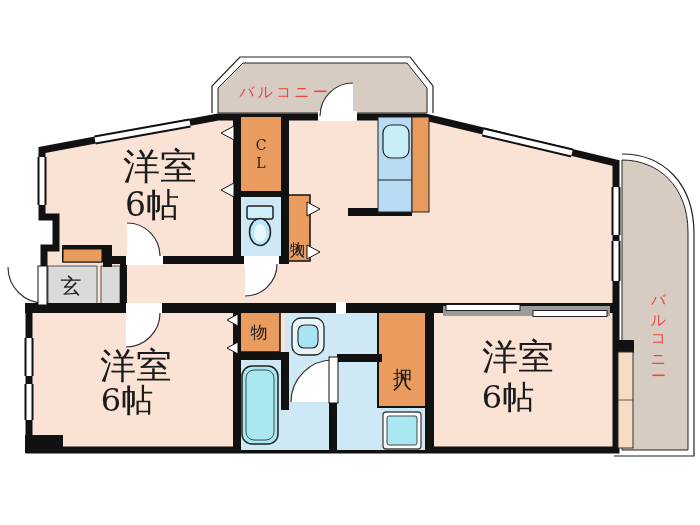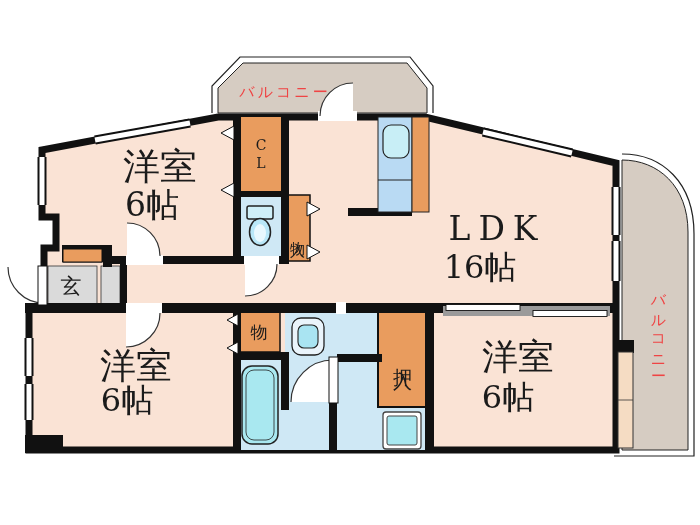--- a/index.html
+++ b/index.html
@@ -160,22 +160,20 @@
 
   <div class="lbl" style="left:160px;top:166px;font-size:37px;">洋室</div>
   <div class="lbl" style="left:152px;top:204px;font-size:33px;">6帖</div>
 
   <div class="lbl" style="left:136px;top:366px;font-size:36px;">洋室</div>
   <div class="lbl" style="left:127px;top:400px;font-size:32px;">6帖</div>
 
   <div class="lbl" style="left:518px;top:357px;font-size:36px;">洋室</div>
   <div class="lbl" style="left:508px;top:397px;font-size:32px;">6帖</div>
 
-  <div class="lbl" style="left:497px;top:228px;font-size:33px;letter-spacing:8px;">LDK</div>
-  <div class="lbl" style="left:480px;top:267px;font-size:32px;">16帖</div>
 
   <div class="lbl" style="left:71px;top:286px;font-size:21px;">玄</div>
 
   <div class="lbl vtext" style="left:261px;top:155px;font-size:14px;letter-spacing:2px;">CL</div>
   <div class="lbl vtext" style="left:297px;top:230px;font-size:15px;">物入</div>
   <div class="lbl" style="left:259px;top:332px;font-size:17px;">物</div>
   <div class="lbl vtext" style="left:403px;top:356px;font-size:19px;letter-spacing:3px;">押入</div>
 
   <div class="lbl balcony-txt" style="left:285px;top:92px;font-size:15px;letter-spacing:3px;">バルコニー</div>
   <div class="lbl vtext balcony-txt" style="left:658px;top:327px;font-size:15px;letter-spacing:4px;">バルコニー</div>

